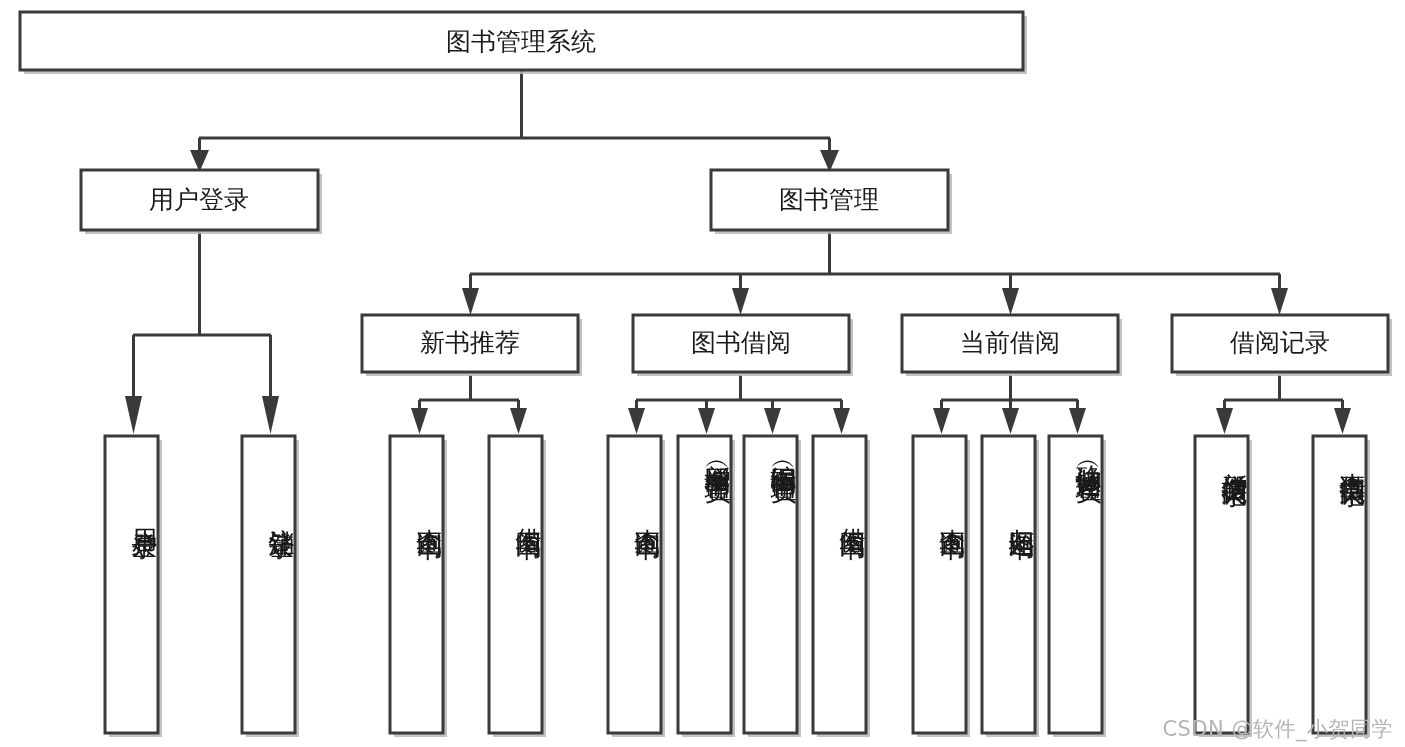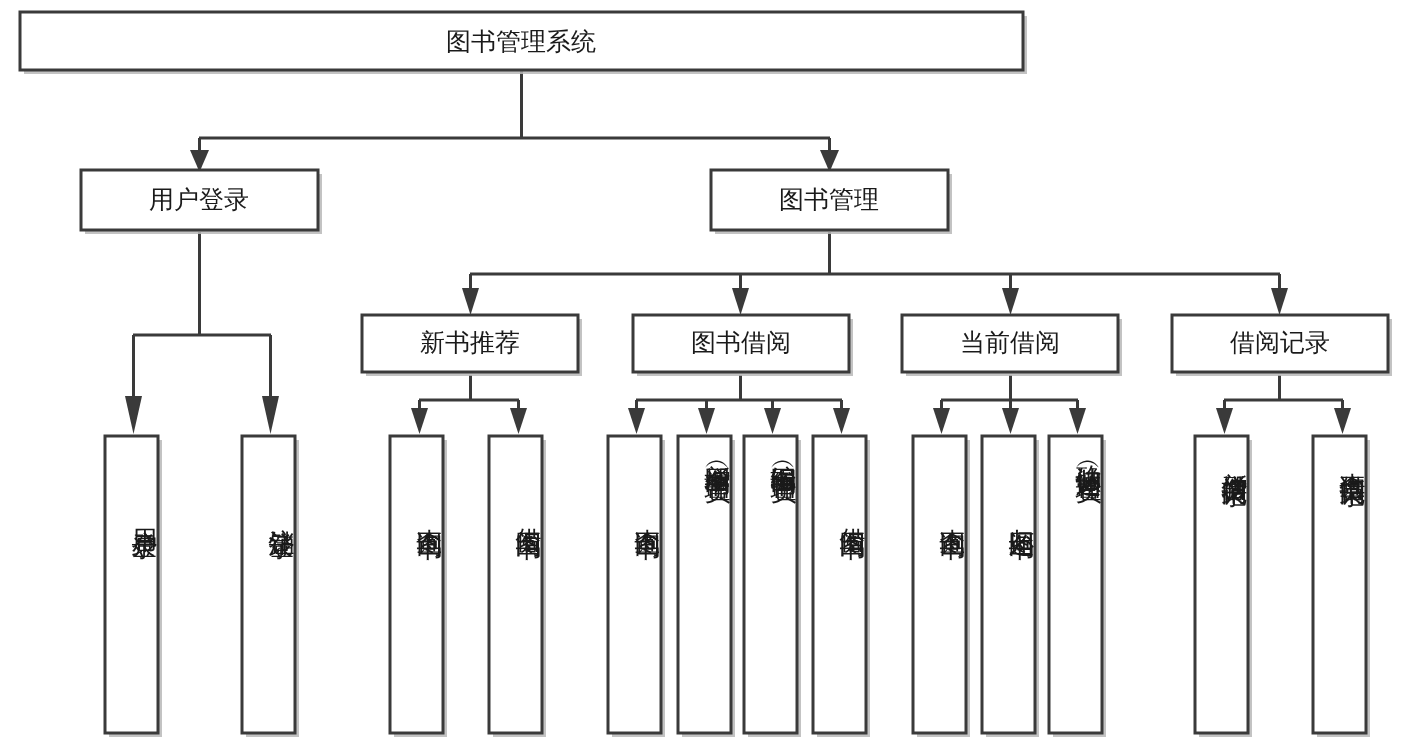--- a/index.html
+++ b/index.html
@@ -274,14 +274,15 @@
   <div class="vert-label" style="left:744px; top:444px; width:53px; height:290px;">编辑图书（管理员）</div>
   <div class="vert-label" style="left:813px; top:508px; width:53px; height:225px;">借阅图书</div>
 
   <div class="vert-label" style="left:913px; top:508px; width:53px; height:225px;">查询图书</div>
   <div class="vert-label" style="left:982px; top:508px; width:53px; height:225px;">归还图书</div>
   <div class="vert-label" style="left:1049px; top:444px; width:53px; height:290px;">确认归还（管理员）</div>
 
   <div class="vert-label" style="left:1195px; top:452px; width:53px; height:280px;">新增借阅记录</div>
   <div class="vert-label" style="left:1313px; top:452px; width:53px; height:280px;">查询借阅记录</div>
 
+  <div class="watermark">CSDN @软件_小贺同学</div>
 
 </div>
 
 </body></html>

